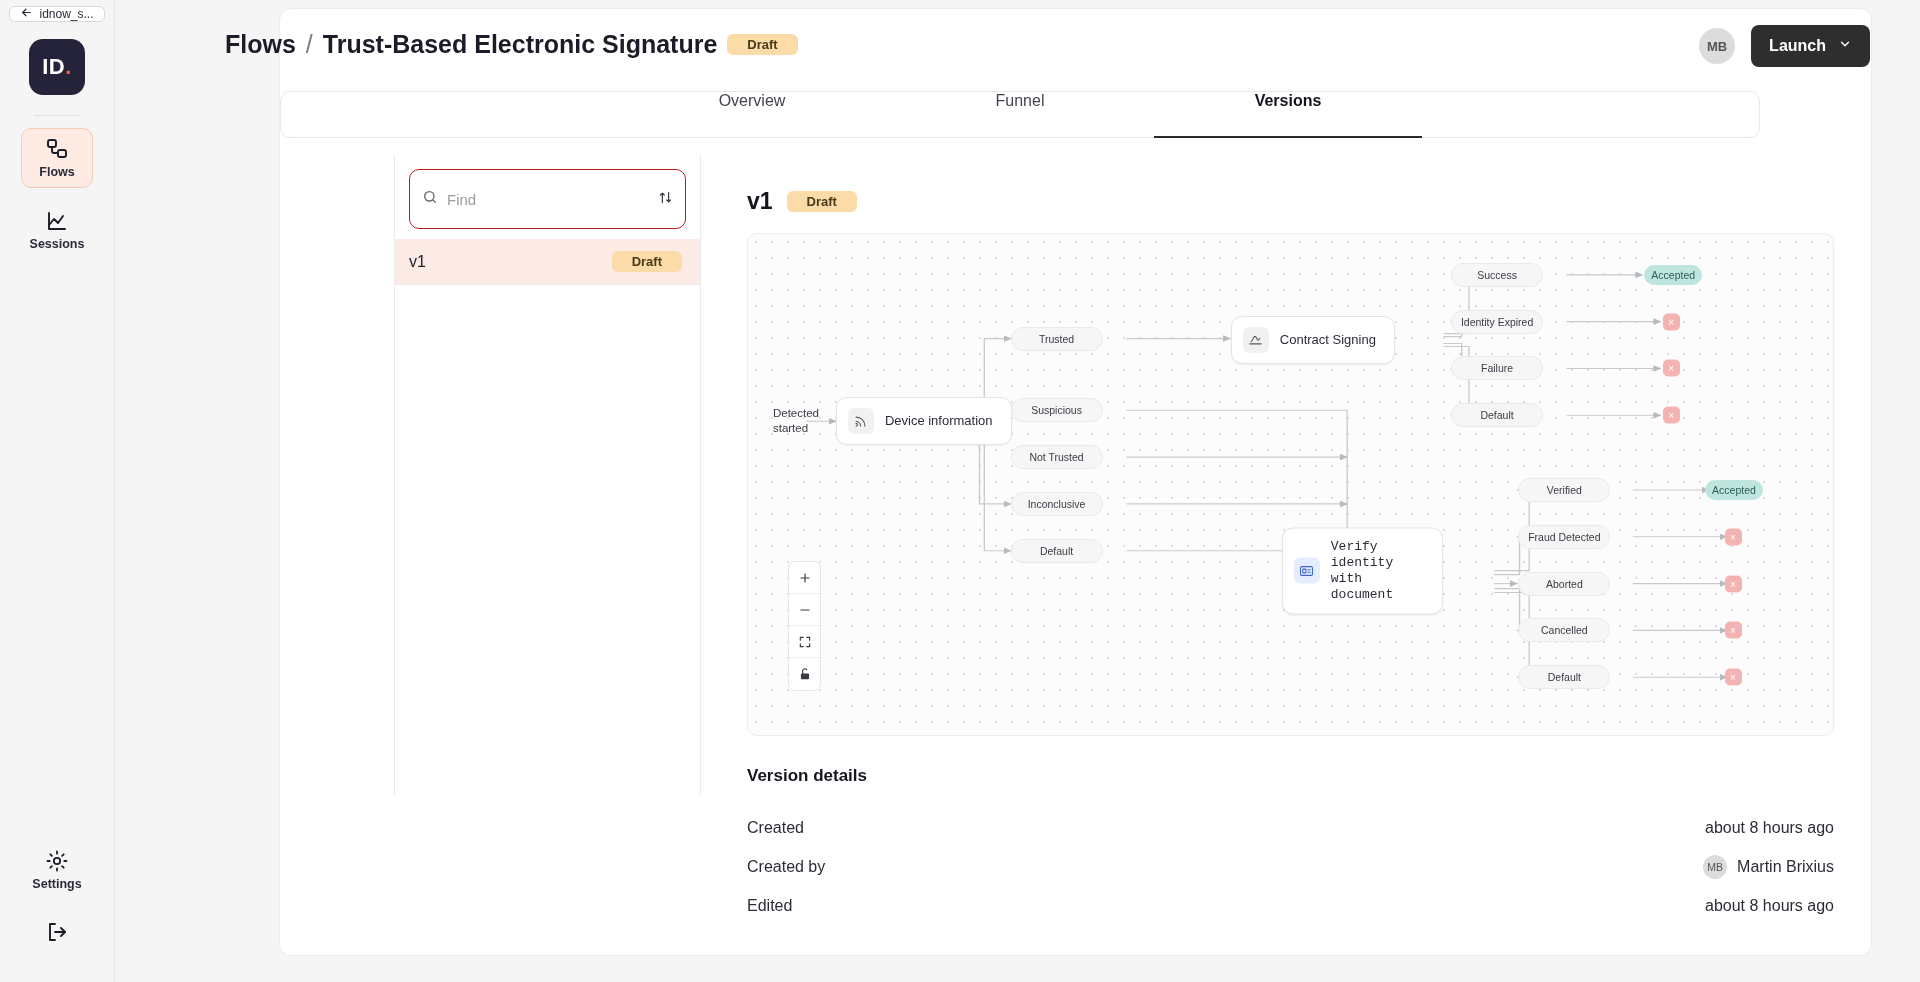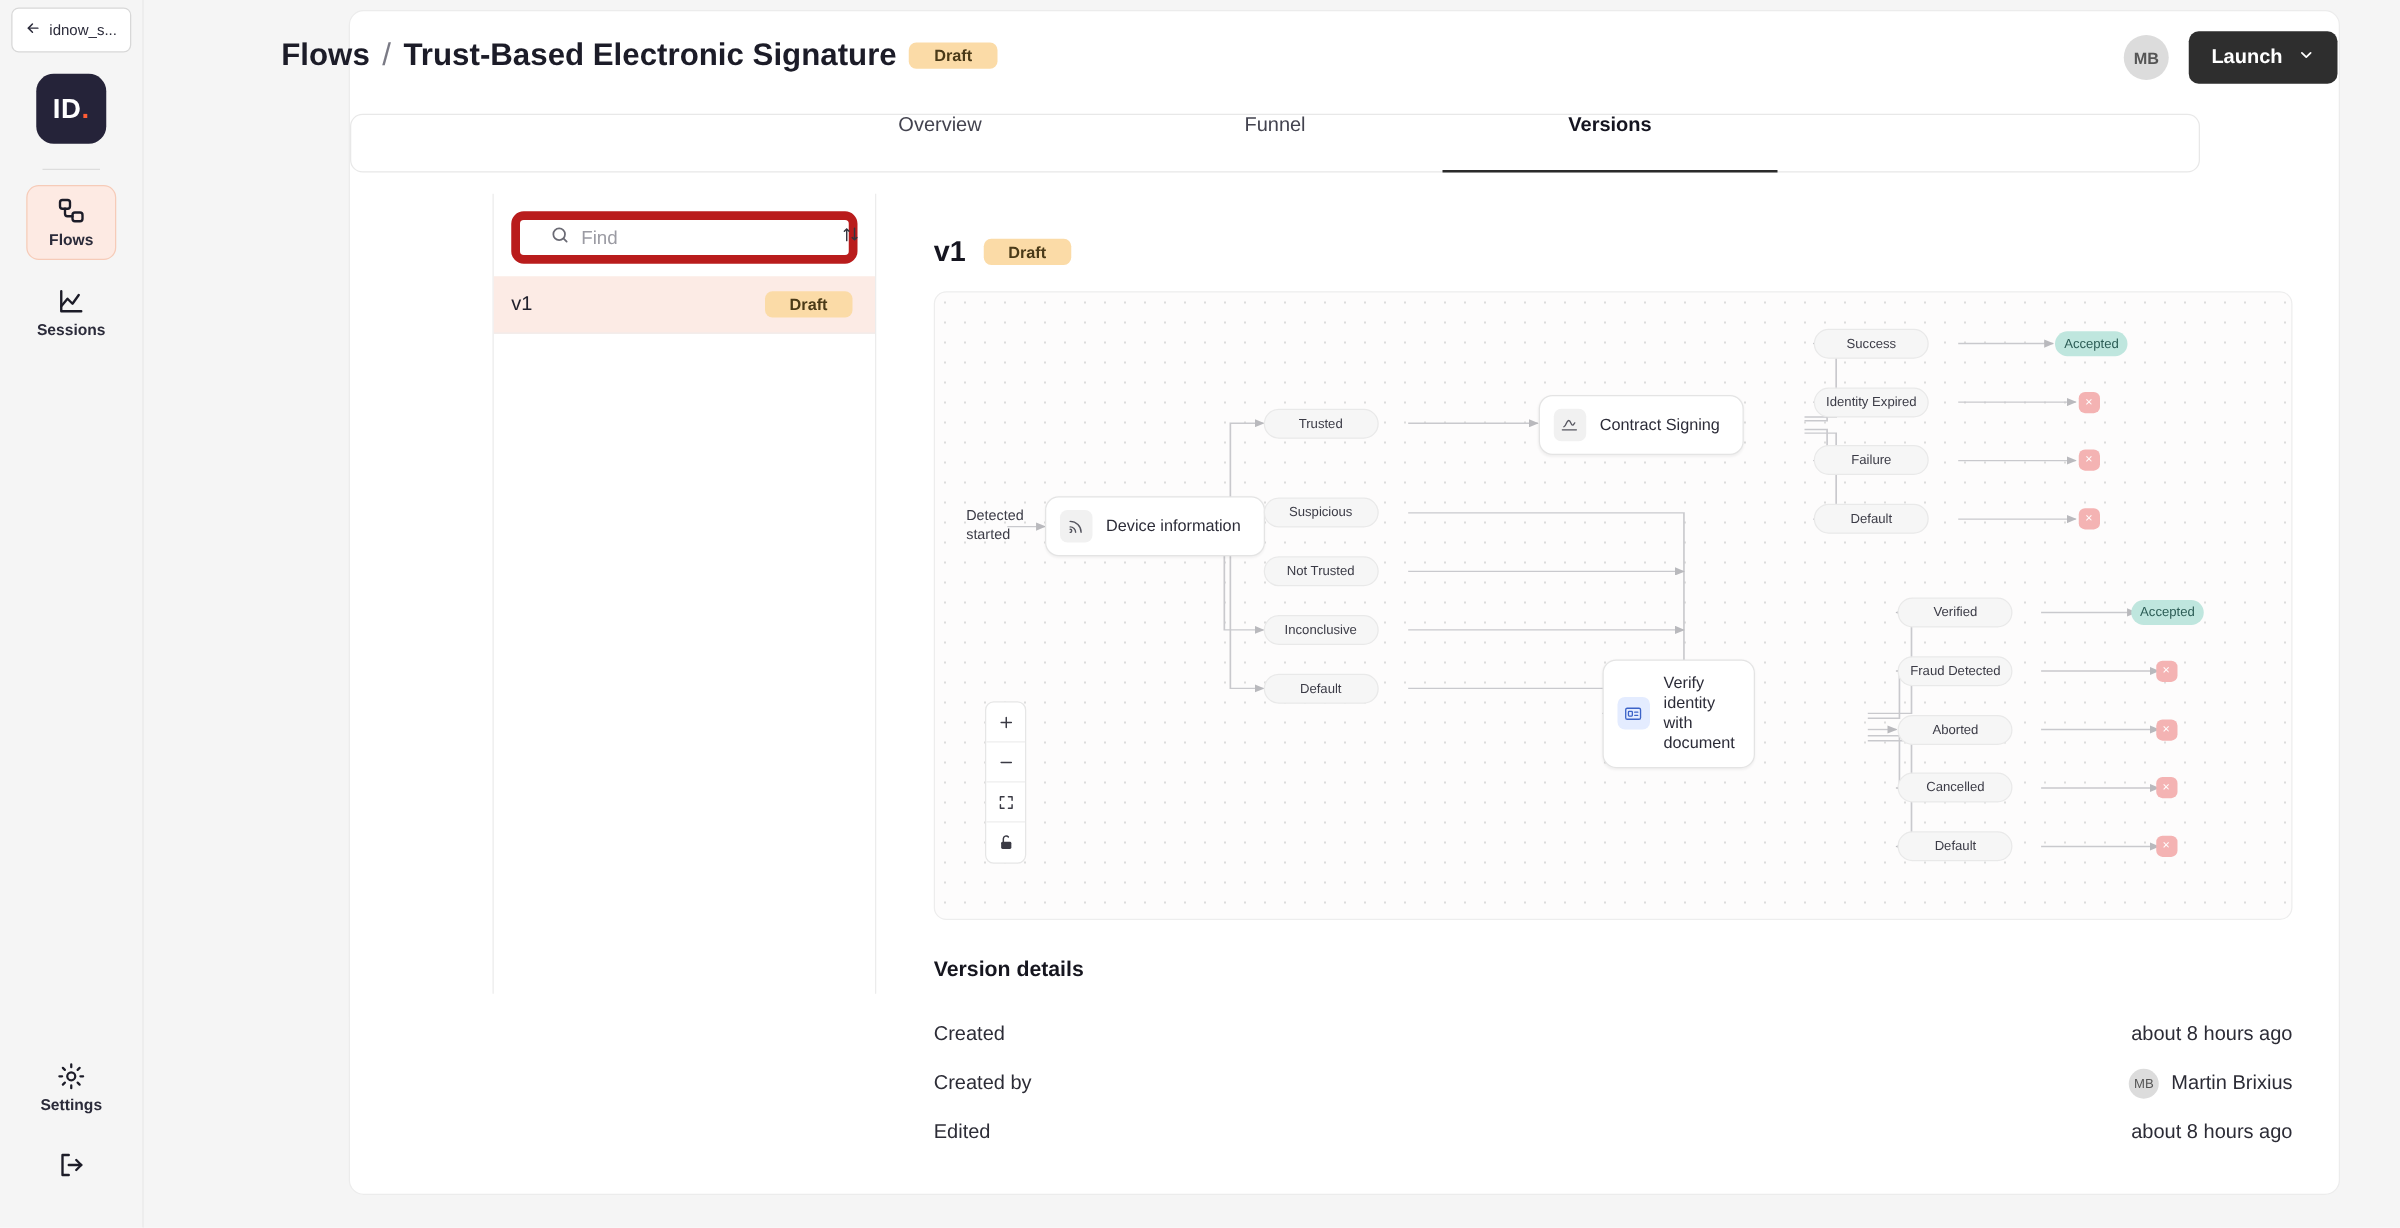--- a/index.html
+++ b/index.html
@@ -13,21 +13,21 @@
   
   #rail {
     position: absolute; left: 0; top: 0;
     width: 115px; height: 982px;
     background: #f5f5f5;
     border-right: 1px solid #e6e6e6;
     display: flex; flex-direction: column; align-items: center;
   }
   #back-pill {
     margin-top: 6px;
-    height: 36px; padding: 0 10px;
+    height: 16px; padding: 0 10px;
     background: #fff; border: 1px solid #d8d8d8; border-radius: 6px;
     display: flex; align-items: center; gap: 6px;
     font-size: 12px; color: #2b2b3a; cursor: pointer; white-space: nowrap;
   }
   #logo {
     margin-top: 17px;
     width: 56px; height: 56px; border-radius: 14px;
     background: #252339;
     display: flex; align-items: center; justify-content: center;
     color: #fff; font-size: 22px; font-weight: bold; letter-spacing: .5px;
@@ -99,22 +99,22 @@
   }
 
   
   #vlist {
     position: absolute; left: 279px; top: 155px;
     width: 307px; height: 640px;
     background: #fff; border-right: 1px solid #ececec; border-left: 1px solid #ececec;
   }
   #find-wrap { padding: 14px 14px 10px 14px; }
   #find-box {
-    height: 42px; border: 7px solid #b91c1c; border-radius: 10px;
-    display: flex; align-items: center; padding: 0 24px; gap: 9px; background: #fff;
+    height: 60px; border: 1px solid #b91c1c; border-radius: 10px;
+    display: flex; align-items: center; padding: 0 12px; gap: 9px; background: #fff;
   }
   #find-input { flex: 1; border: 0; outline: 0; font-size: 15px; color: #2b2b33; font-family: inherit; background: transparent; }
   #find-input::placeholder { color: #9b9ba3; }
   .vrow {
     height: 46px; padding: 0 18px 0 14px;
     display: flex; align-items: center; justify-content: space-between;
     cursor: pointer; border-bottom: 1px solid #f0eceb;
   }
   .vrow.selected { background: #fcebe5; }
   .vrow-name { font-size: 16px; color: #21212c; font-weight: 500; }
@@ -409,21 +409,21 @@
               <svg width="15" height="15" viewBox="0 0 24 24" fill="none" stroke="#55555f" stroke-width="1.7" stroke-linecap="round" stroke-linejoin="round">
                 <path d="M3 19h18"></path>
                   <path d="M5 15c3 0 3-8 6-8s3 6 5 6 2-3 3-3"></path>
               </svg>
             </span>
             <span class="nd-txt">Contract Signing</span>
           </div>
         </div>
 
         <div class="node" style="left:49.2%; top:67.2%;">
-          <div class="nd-card" style="width:122px;">
+          <div class="nd-card" style="width:161px;font-family:Liberation Mono, monospace;">
             <span class="nd-ico blue">
               <svg width="15" height="15" viewBox="0 0 24 24" fill="none" stroke="#3c63c8" stroke-width="1.7" stroke-linecap="round" stroke-linejoin="round">
                 <rect x="2.5" y="5" width="19" height="14" rx="2"></rect>
                 <rect x="6" y="9" width="5" height="6" rx="1"></rect>
                 <path d="M14 10h4M14 14h4"></path>
               </svg>
             </span>
             <span class="nd-txt">Verify identity with
 document</span>
           </div>

